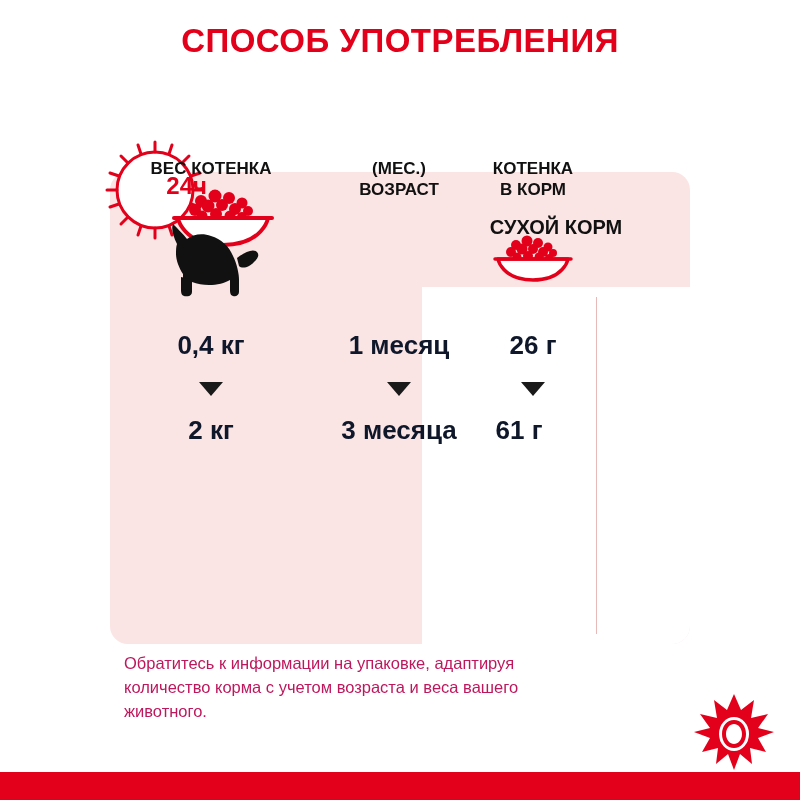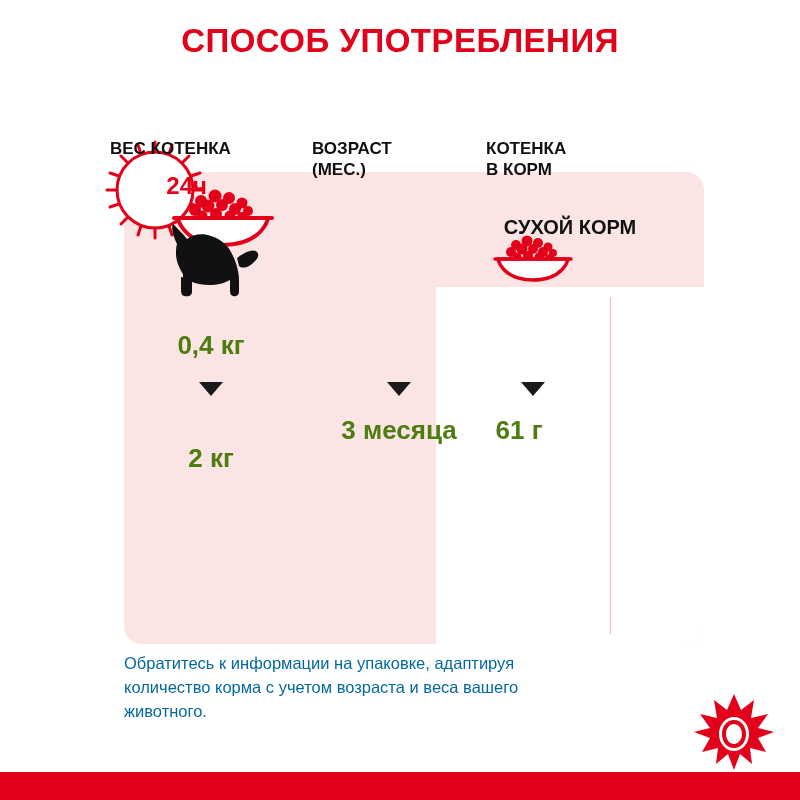--- a/index.html
+++ b/index.html
@@ -32,21 +32,21 @@
     color: #e2001a;
     font-size: 33px;
     font-weight: bold;
     letter-spacing: 0.5px;
     text-transform: uppercase;
   }
 
   
   .panel {
     position: absolute;
-    left: 124px;
+    left: 110px;
     top: 172px;
     width: 580px;
     height: 472px;
     background: #fbe4e4;
     border-radius: 18px;
   }
 
   
   .panel-white {
     position: absolute;
@@ -76,38 +76,38 @@
     left: 486px;
     top: 125px;
     width: 1px;
     height: 337px;
     background: #e8b9b9;
   }
 
   
   .col {
     position: absolute;
-    top: 138px;
-    text-align: left;
+    top: 158px;
+    text-align: center;
   }
   .col-head {
     font-size: 17px;
     font-weight: bold;
     color: #111111;
     line-height: 1.25;
   }
   .col1 { left: 110px; width: 202px; }
   .col2 { left: 312px; width: 174px; }
   .col3 { left: 486px; width: 94px; }
 
   .value {
     position: absolute;
     font-size: 26px;
     font-weight: bold;
-    color: #4d7c0f;
+    color: #0f172a;
     text-align: center;
   }
   .v-top { top: 330px; }
   .v-bot { top: 415px; }
 
   .arrow {
     position: absolute;
     top: 382px;
     width: 0; height: 0;
     border-left: 12px solid transparent;
@@ -163,21 +163,21 @@
   }
 
   
   .footnote {
     position: absolute;
     left: 124px;
     top: 652px;
     width: 470px;
     font-size: 16.5px;
     line-height: 1.45;
-    color: #0369a1;
+    color: #be185d;
   }
 
   
   .bottom-bar {
     position: absolute;
     left: 0;
     top: 772px;
     width: 800px;
     height: 28px;
     background: #e2001a;
@@ -256,22 +256,22 @@
       C68,61 60,63 52,63 C46,63 40,62 35,60 L35,70 C35,73 32,75 29,74 C26,73 26,70 26,67 L26,52
       C22,46 19,38 19,32 C19,28 19,25 20,22 Z"></path>
     <path fill="#111111" d="M33,57 L33,70 C33,73 30,75 27,74 C24,73 24,70 24,67 L24,55 Z"></path>
     <path fill="#111111" d="M80,36 C88,30 96,26 100,30 C104,34 98,40 92,44 C88,46 84,46 82,44 Z"></path>
   </svg>
 
   <div class="col col1">
     <div class="col-head">ВЕС КОТЕНКА</div>
   </div>
   <div class="col col2">
+    <div class="col-head">(МЕС.)</div>
     <div class="col-head">ВОЗРАСТ</div>
-    <div class="col-head">(МЕС.)</div>
   </div>
   <div class="col col3">
     <div class="col-head">КОТЕНКА</div>
     <div class="col-head">В КОРМ</div>
   </div>
 
   <svg class="bowl-col3" viewBox="0 0 86 50">
     <g fill="#e2001a">
       <circle cx="26" cy="13" r="5"></circle>
       <circle cx="37" cy="9" r="5.5"></circle>
@@ -285,26 +285,28 @@
       <circle cx="27" cy="25" r="4.5"></circle>
       <circle cx="38" cy="24" r="5"></circle>
       <circle cx="49" cy="25" r="4.5"></circle>
       <circle cx="59" cy="26" r="4"></circle>
     </g>
     <path d="M8 27 L78 27 C78 27 74 48 43 48 C12 48 8 27 8 27 Z" fill="#ffffff" stroke="#e2001a" stroke-width="3.5" stroke-linejoin="round"></path>
     <path d="M5 27 L81 27" stroke="#e2001a" stroke-width="3.5" stroke-linecap="round"></path>
   </svg>
 
   <div class="value v-top" style="left:110px; width:202px;">0,4 кг</div>
+  <div class="value v-top" style="left:312px; width:174px;">1 месяц</div>
+  <div class="value v-top" style="left:486px; width:94px;">26 г</div>
 
   <div class="arrow" style="left:199px;"></div>
   <div class="arrow" style="left:387px;"></div>
   <div class="arrow" style="left:521px;"></div>
 
-  <div class="value v-bot" style="left:110px; width:202px;margin-top:28px;">2 кг</div>
+  <div class="value v-bot" style="left:110px; width:202px;">2 кг</div>
   <div class="value v-bot" style="left:312px; width:174px;">3 месяца</div>
   <div class="value v-bot" style="left:472px; width:94px;">61 г</div>
 
   <div class="footnote">Обратитесь к информации на упаковке, адаптируя количество корма с учетом возраста и веса вашего животного.</div>
 
   <svg class="rc-logo" viewBox="0 0 96 86">
     <g fill="#e2001a">
       <path d="M48 4 L55 20 L68 10 L65 28 L82 24 L72 38 L88 42 L72 48 L80 62 L64 58 L66 74 L54 64 L48 80 L42 64 L30 74 L32 58 L16 62 L24 48 L8 42 L24 38 L14 24 L31 28 L28 10 L41 20 Z"></path>
       <ellipse cx="48" cy="44" rx="15" ry="17" fill="#ffffff"></ellipse>
       <path d="M48 30 C41 30 36 36 36 44 C36 52 41 58 48 58 C55 58 60 52 60 44 C60 36 55 30 48 30 Z

